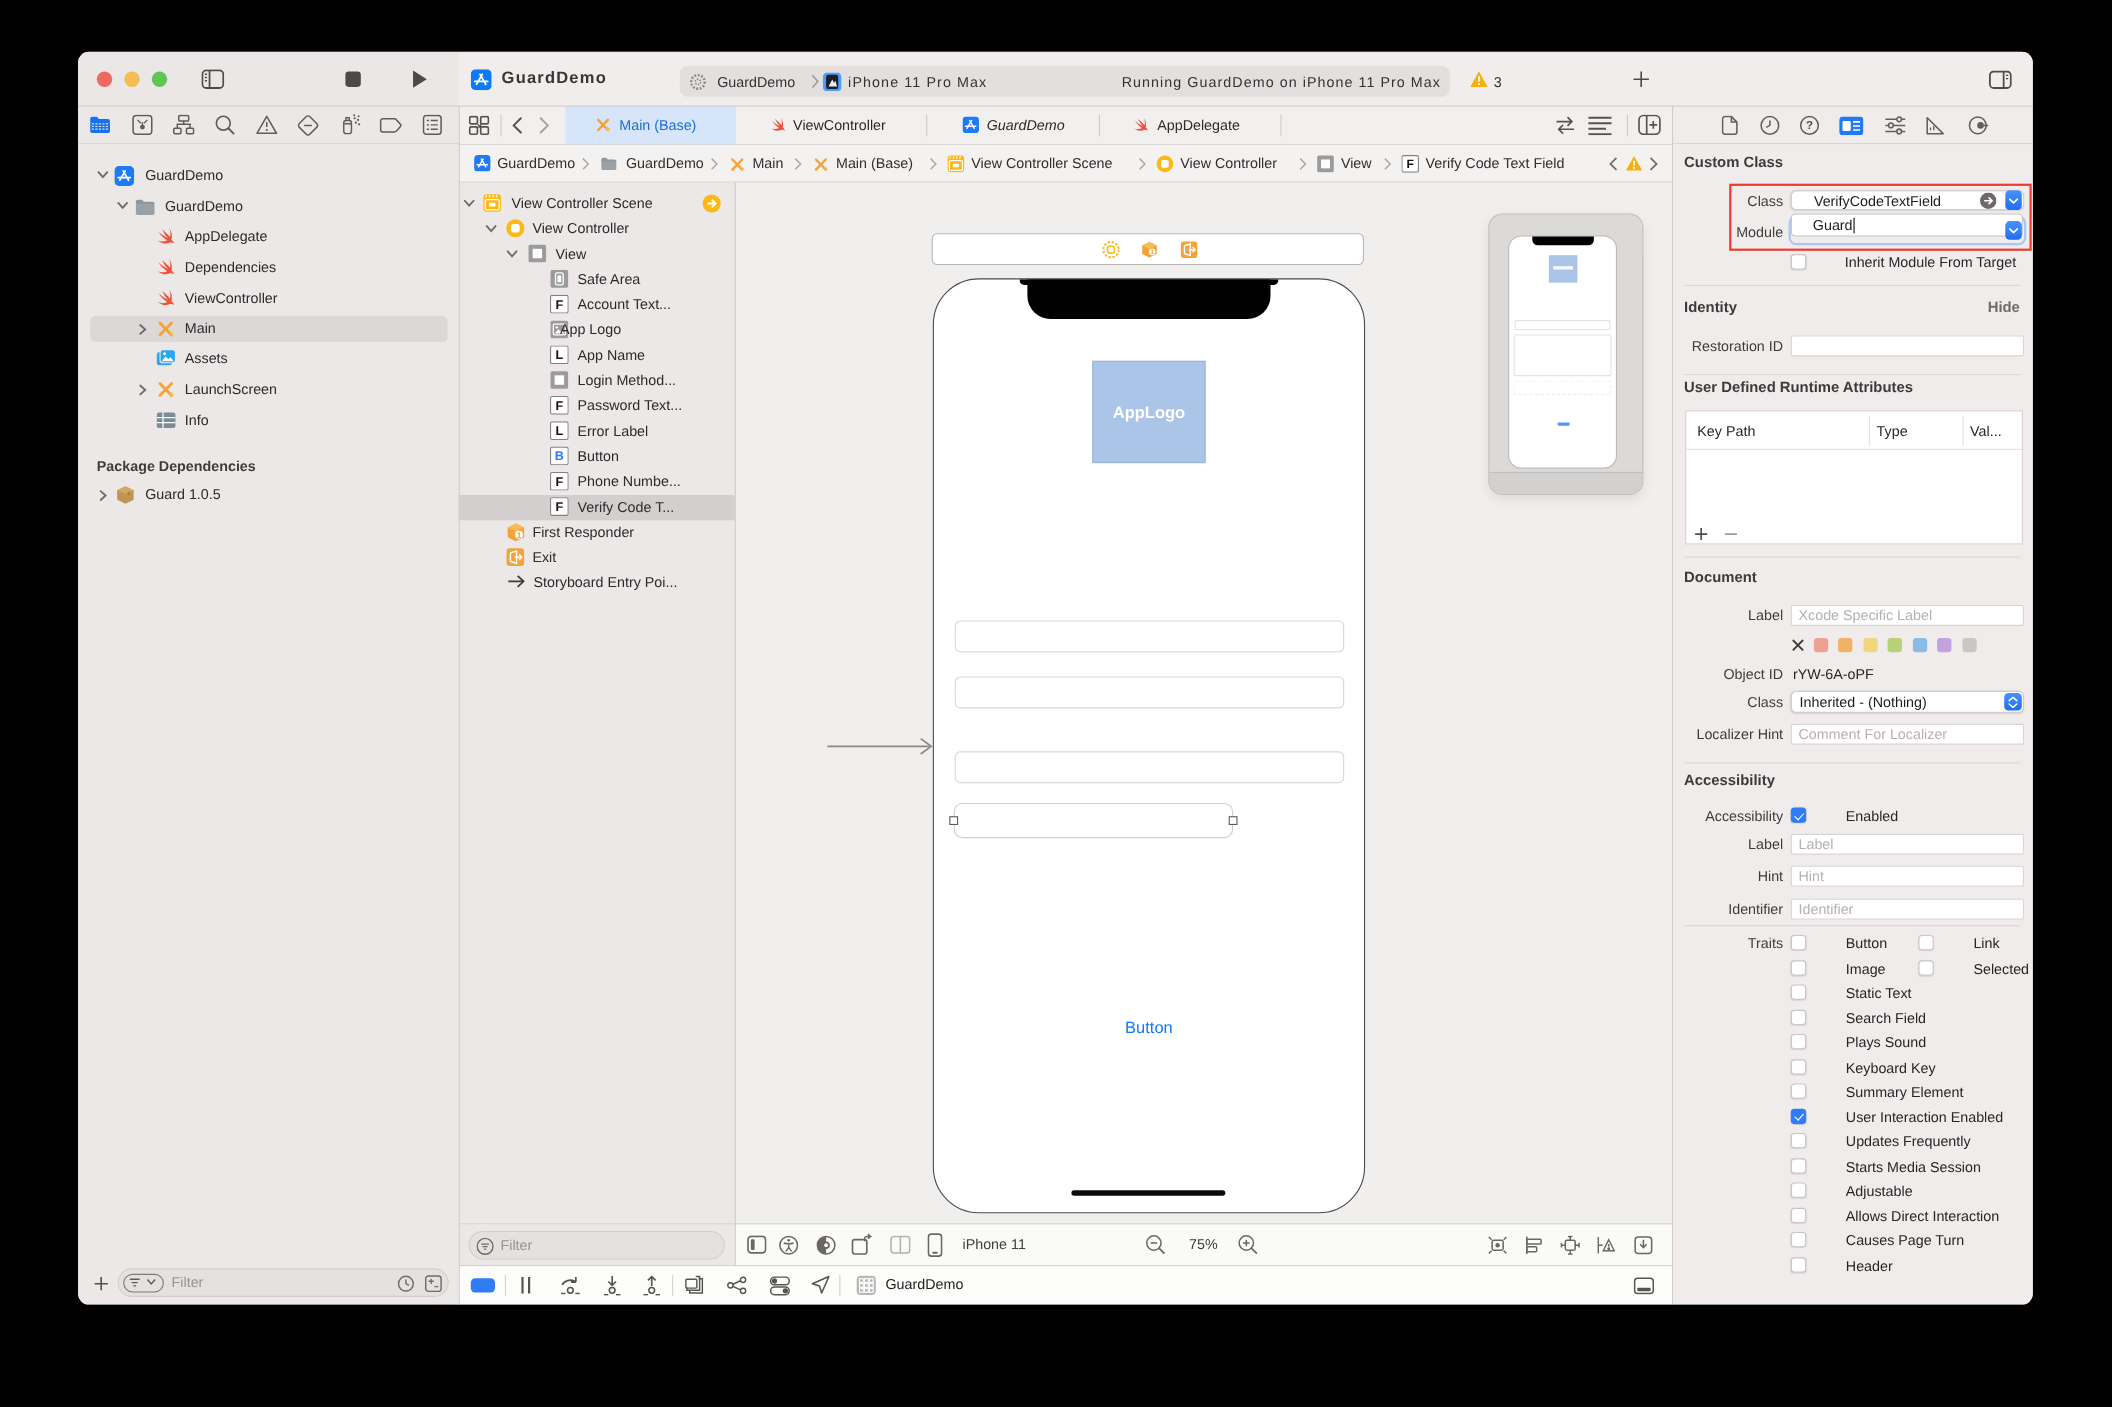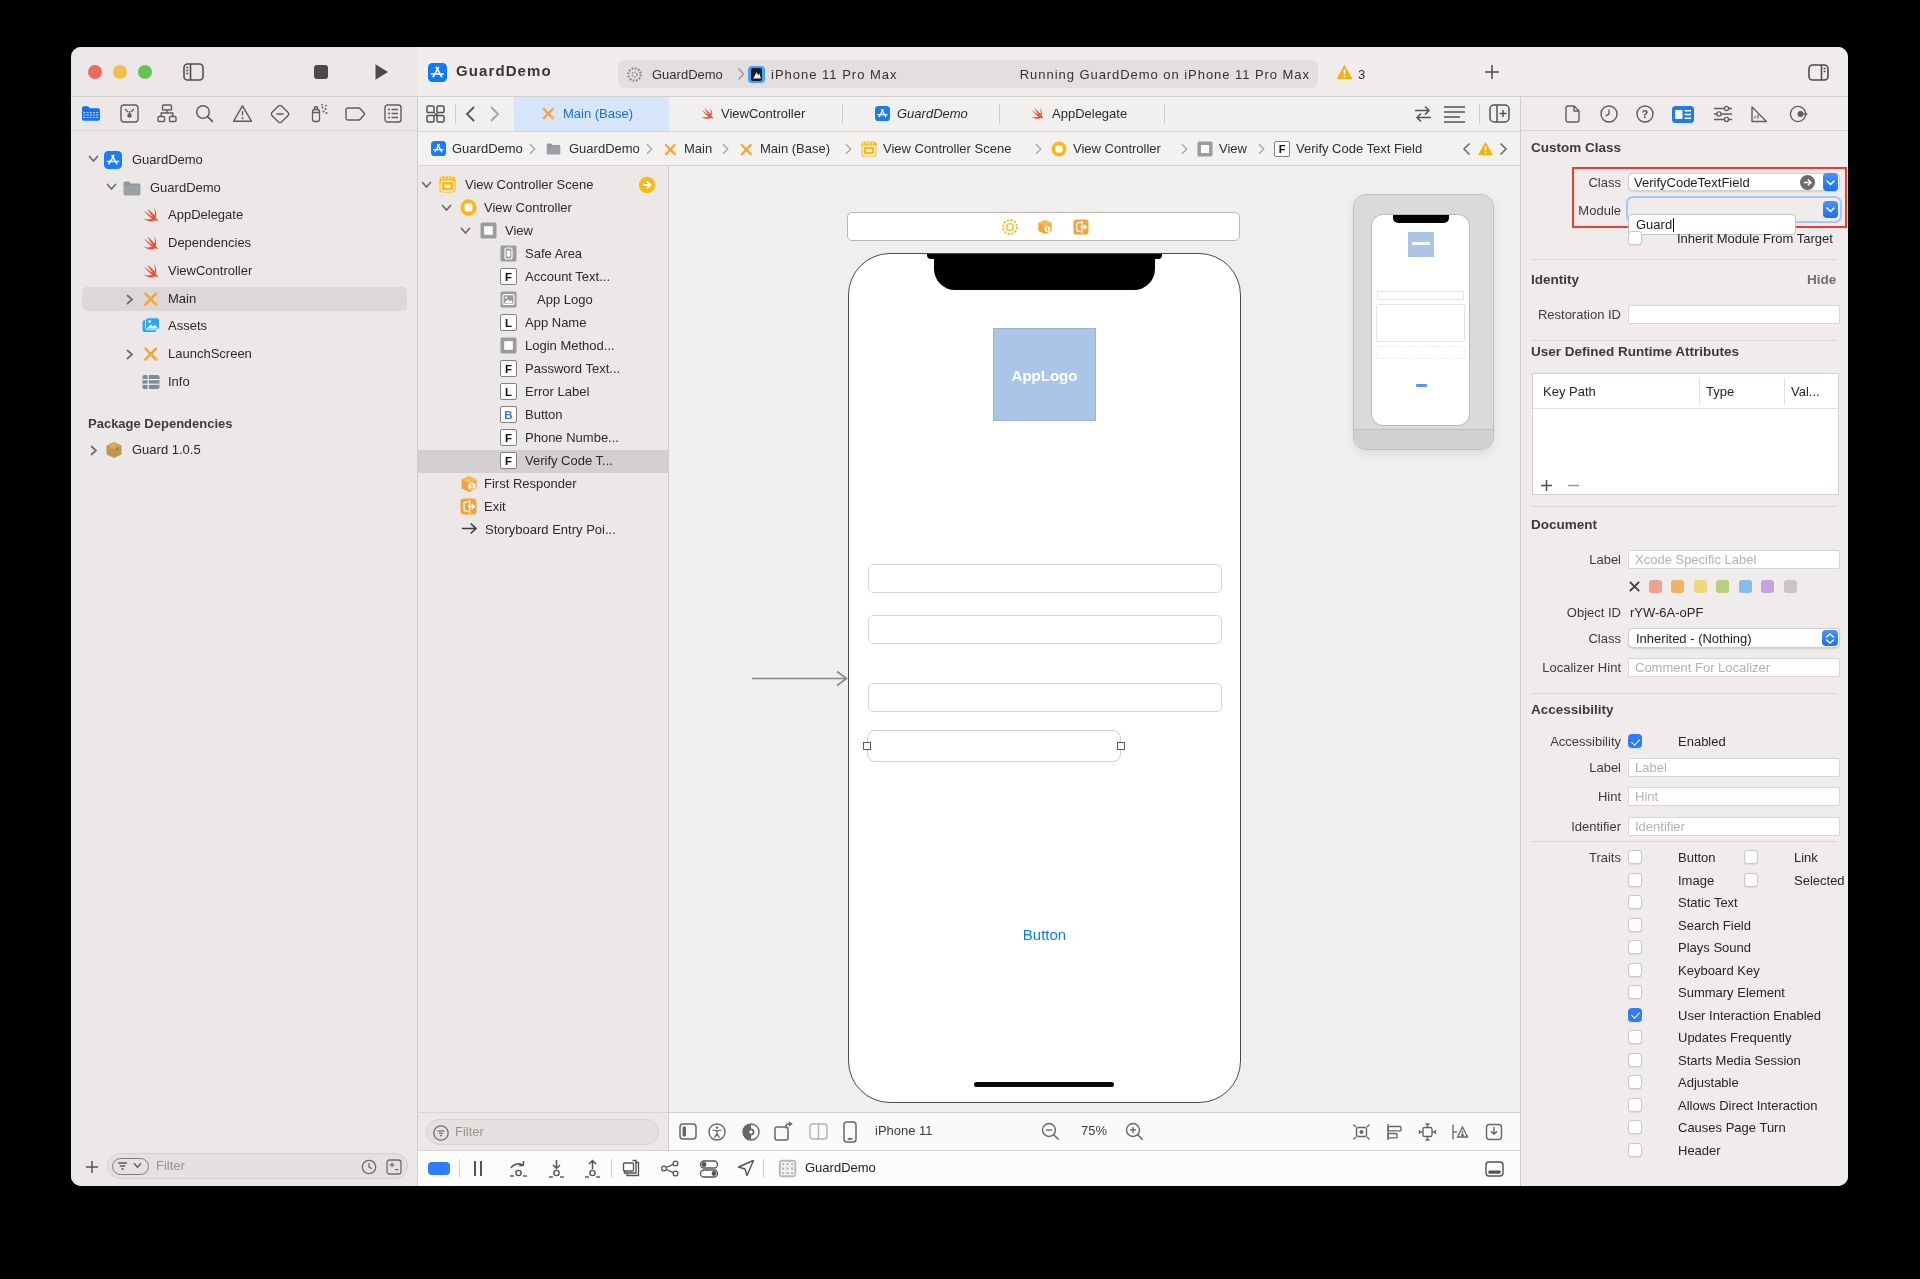--- a/index.html
+++ b/index.html
@@ -563,21 +563,21 @@
         <use href="#safearea"></use>
       </svg>
     <div class="navrow" style="left:108px; top:76px;">Safe Area</div>
     <svg class="abs" style="left:83px; top:102px;" width="17" height="17" viewBox="0 0 17 17">
         <use href="#fbox"></use>
       </svg>
     <div class="navrow" style="left:108px; top:99px;">Account Text...</div>
     <svg class="abs" style="left:83px; top:125px;" width="17" height="17" viewBox="0 0 17 17">
         <use href="#imgicon"></use>
       </svg>
-    <div class="navrow" style="left:120px; top:122px;">App Logo</div>
+    <div class="navrow" style="left:92px; top:122px;">App Logo</div>
     <svg class="abs" style="left:83px; top:148px;" width="17" height="17" viewBox="0 0 17 17">
         <use href="#lbox"></use>
       </svg>
     <div class="navrow" style="left:108px; top:145px;">App Name</div>
     <svg class="abs" style="left:83px; top:171px;" width="17" height="17" viewBox="0 0 17 17">
         <use href="#viewicon"></use>
       </svg>
     <div class="navrow" style="left:108px; top:168px;">Login Method...</div>
     <svg class="abs" style="left:83px; top:194px;" width="17" height="17" viewBox="0 0 17 17">
         <use href="#fbox"></use>
@@ -884,32 +884,32 @@
       </svg>
       <svg class="abs" style="left:269px; top:9px;" width="19" height="18" viewBox="0 0 19 18">
         <circle cx="9" cy="9" r="7.6" fill="none" stroke="#605d5c" stroke-width="1.4"></circle>
         <circle cx="11.5" cy="9" r="3" fill="#605d5c"></circle>
         <line x1="14.5" y1="9" x2="18.5" y2="9" stroke="#605d5c" stroke-width="1.4"></line>
       </svg>
     </div>
     <div class="hdr" style="left:11px; top:44px;">Custom Class</div>
     <div class="abs" style="left:52px; top:71px; width:275px; height:61px; border:2.5px solid #ec3b2f;"></div>
     <div class="ilabel" style="left:0; top:79px; width:101px;">Class</div>
-    <div class="ifield" style="left:108px; top:77px; width:212px; height:18px; border-radius:5px; border-color:#d3d0cf; box-shadow:0 .5px 1.5px rgba(0,0,0,.12); line-height:17px; padding-left:5px;">VerifyCodeTextField</div>
+    <div class="ifield" style="left:108px; top:77px; width:212px; height:18px; border-radius:5px; border-color:#d3d0cf; box-shadow:0 .5px 1.5px rgba(0,0,0,.12); line-height:17px; padding-left:20px;">VerifyCodeTextField</div>
     <svg class="abs" style="left:280px; top:78.5px;" width="15" height="15" viewBox="0 0 15 15">
       <circle cx="7.5" cy="7.5" r="7.5" fill="#6d6a69"></circle>
       <path d="M3.8 7.5 L10.6 7.5 M7.8 4.5 L10.9 7.5 L7.8 10.5" fill="none" stroke="#fff" stroke-width="1.5"></path>
     </svg>
     <div class="abs" style="left:303px; top:77px; width:15px; height:18px; background:linear-gradient(#4a92f8,#1e6ef2); border-radius:4px;"></div>
     <svg class="abs" style="left:306px; top:83.5px;" width="9" height="6" viewBox="0 0 9 6">
         <path d="M1 1 L4.5 4.5 L8 1" fill="none" stroke="#fff" stroke-width="1.5" stroke-linecap="round"></path>
       </svg>
     <div class="ilabel" style="left:0; top:107px; width:101px;">Module</div>
     <div class="abs" style="left:105.5px; top:100px; width:216px; height:27px; border:2.5px solid #a5c6f7; border-radius:7px;"></div>
-    <div class="ifield" style="left:108px; top:118px; width:168px; height:21px; border-radius:4px; border-color:#c6c3c2; line-height:20px; padding-left:7px;">Guard<span style="display:inline-block; width:1.5px; height:14px; background:#111; vertical-align:-3px; margin-left:0.5px;"></span></div>
+    <div class="ifield" style="left:108px; top:98px; width:211px; height:21px; border-radius:4px; border-color:#c6c3c2; line-height:20px; padding-left:19px;">Guard<span style="display:inline-block; width:1.5px; height:14px; background:#111; vertical-align:-3px; margin-left:0.5px;"></span></div>
     <div class="abs" style="left:303px; top:105px; width:15px; height:17px; background:linear-gradient(#4a92f8,#1e6ef2); border-radius:4px;"></div>
     <svg class="abs" style="left:306px; top:111px;" width="9" height="6" viewBox="0 0 9 6">
         <path d="M1 1 L4.5 4.5 L8 1" fill="none" stroke="#fff" stroke-width="1.5" stroke-linecap="round"></path>
       </svg>
     <div class="cb" style="left:108px; top:135px;"></div>
     <div class="cblabel" style="left:128px; top:135px;">Inherit Module From Target</div>
     <div class="sep" style="top:163px;"></div>
     <div class="hdr" style="left:11px; top:176px;">Identity</div>
     <div class="abs" style="left:287px; top:176px; font-size:13.5px; color:#6f6c6b; font-weight:bold;">Hide</div>
     <div class="ilabel" style="left:0; top:211px; width:101px;">Restoration ID</div>

